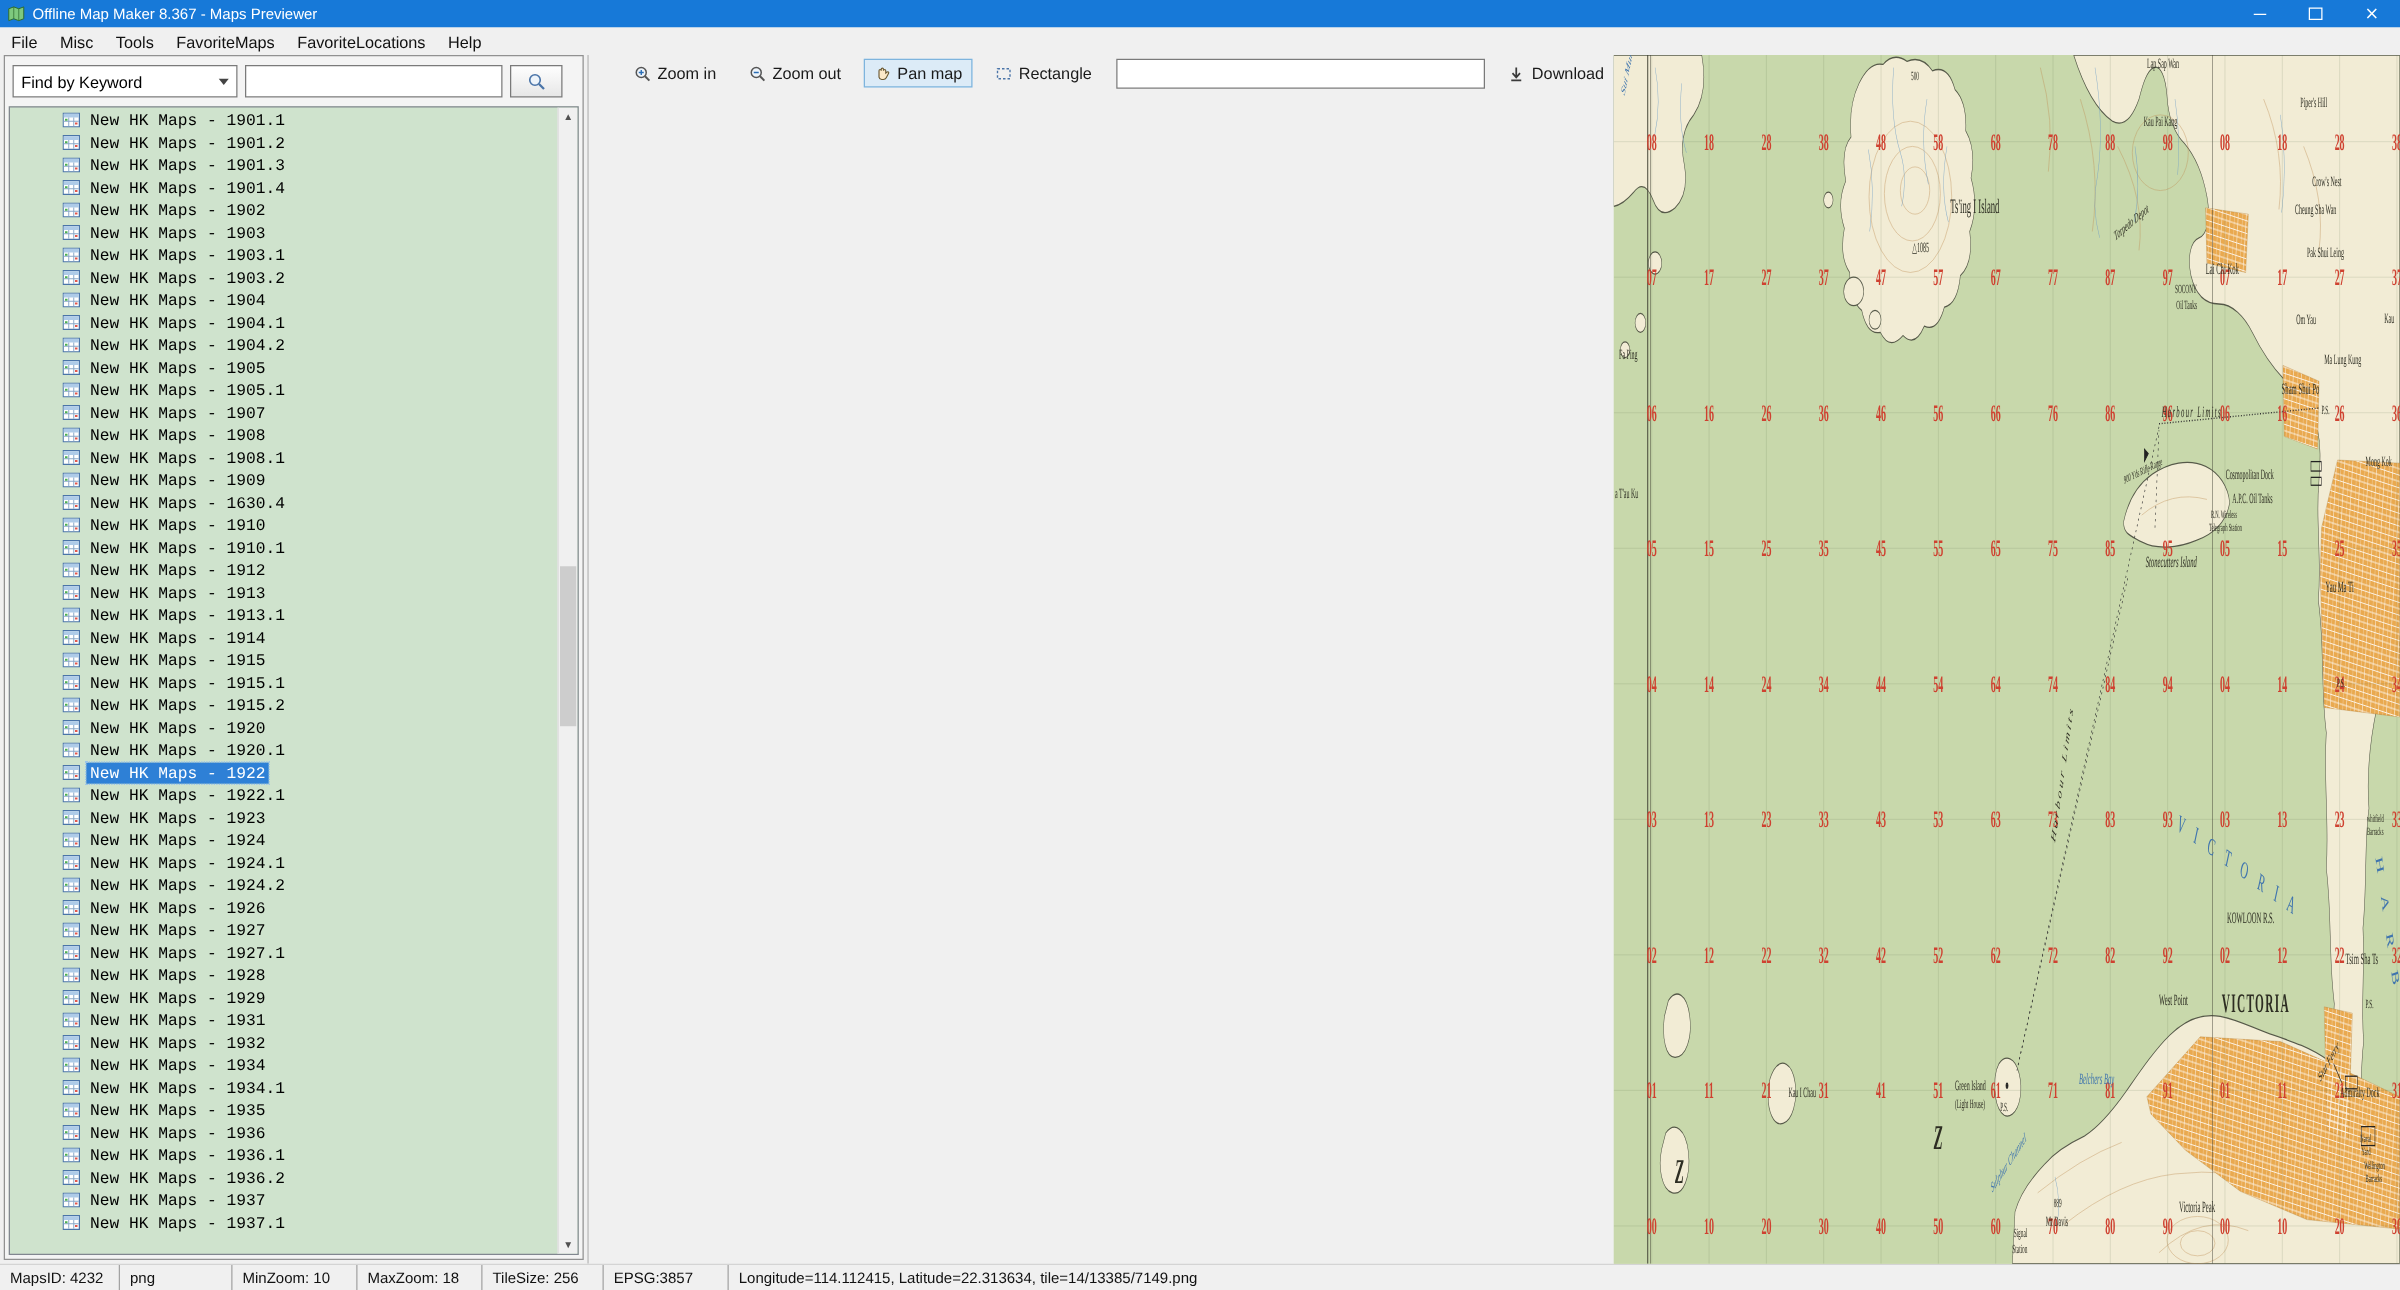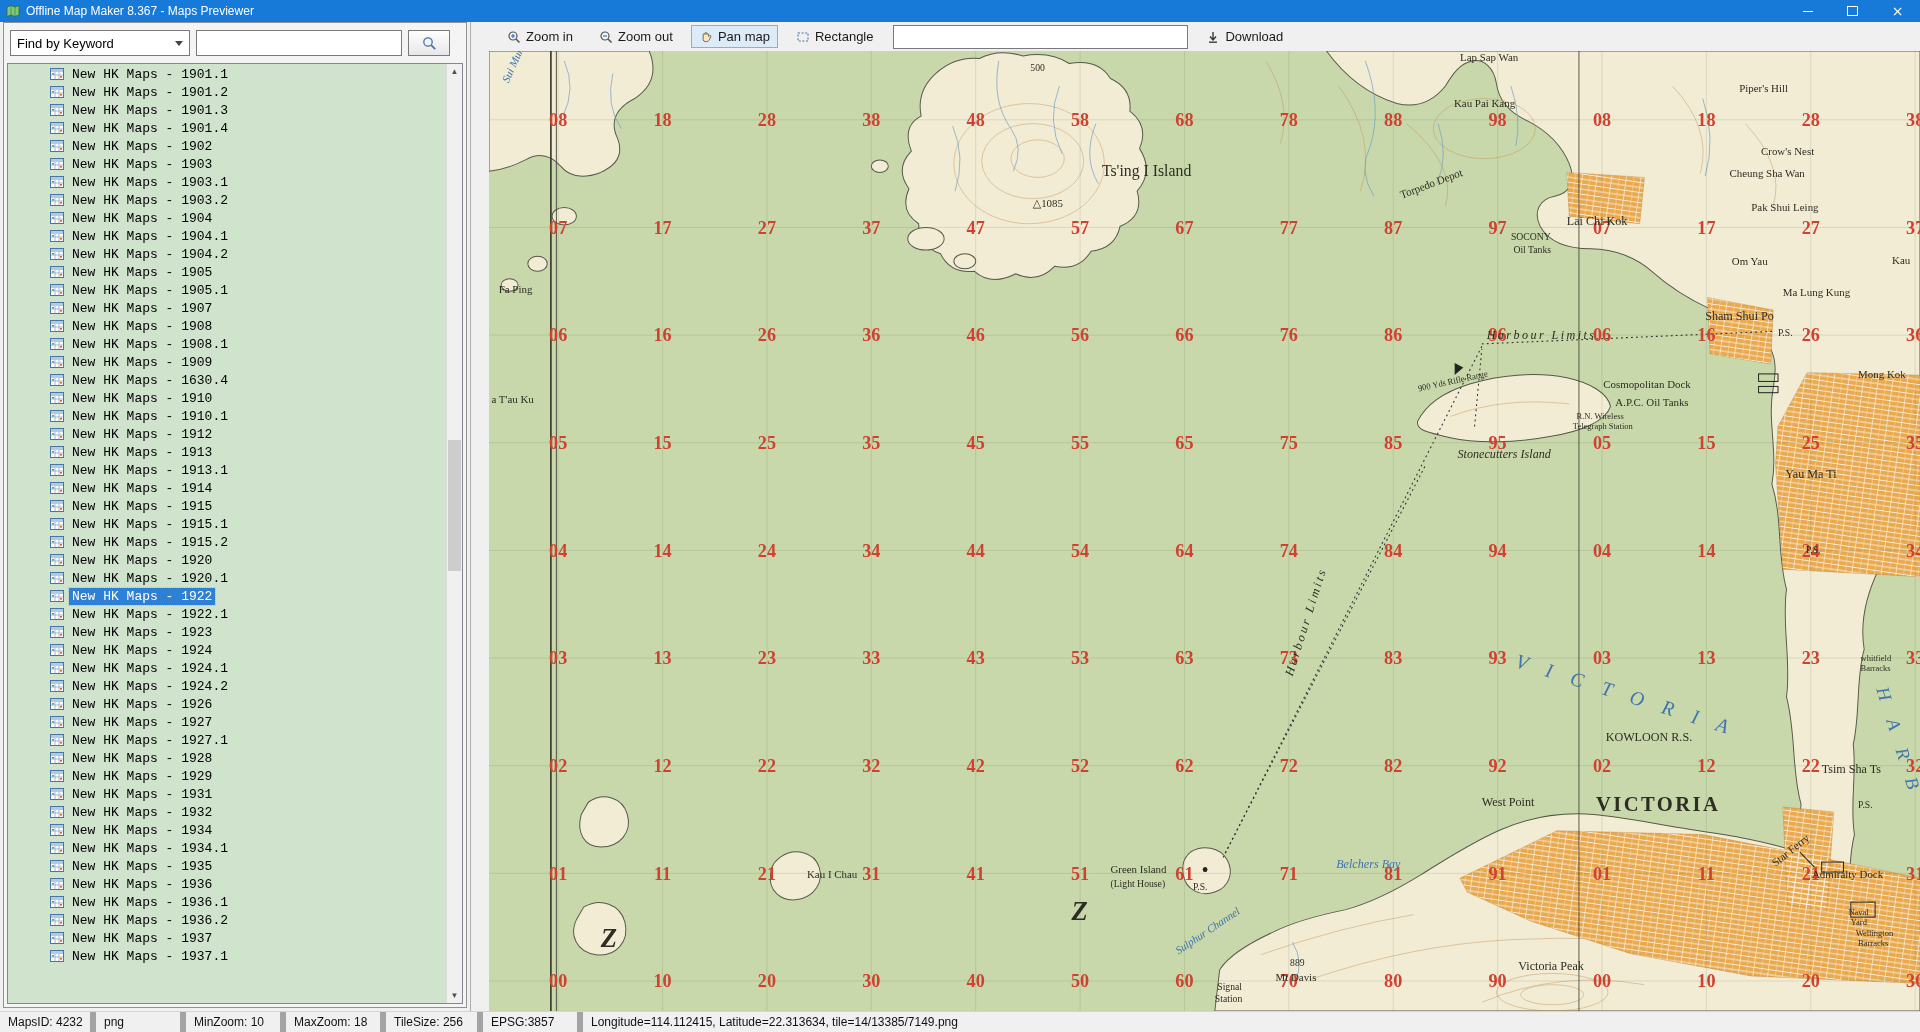--- a/index.html
+++ b/index.html
@@ -14,21 +14,21 @@
   .glyph-min{width:10px;border-top:1px solid #fff;display:block;}
   .glyph-max{width:9px;height:8px;border:1px solid #fff;display:block;}
   .glyph-close{color:#fff;font-size:14px;line-height:1;font-family:"DejaVu Sans",sans-serif;}
   
   .menubar{height:22px;display:flex;align-items:center;background:#f0f0f0;font-size:13px;flex:0 0 auto;}
   .menu-item{padding:2px 9px;color:#111;}
   
   .main{flex:1;display:flex;min-height:0;}
   .left-panel{width:470px;flex:0 0 auto;display:flex;flex-direction:column;border-right:1px solid #adadad;min-height:0;}
   .splitter{width:5px;flex:0 0 auto;background:#f0f0f0;}
-  .right-panel{flex:1;display:flex;flex-direction:column;min-width:0;min-height:0;padding-left:13px;}
+  .right-panel{flex:1;display:flex;flex-direction:row;min-width:0;min-height:0;padding-left:13px;}
   
   .tab-row{height:26px;display:flex;align-items:flex-end;padding:2px 0 0 3px;flex:0 0 auto;}
   .tab{font-size:13px;padding:3px 10px 4px;border:1px solid #919191;border-bottom:none;background:#e4e4e4;
     border-radius:2px 2px 0 0;margin-right:1px;position:relative;}
   .tab.active{background:#f8f8f8;z-index:2;top:1px;padding-bottom:5px;}
   .tab-page{flex:1;display:flex;flex-direction:column;border:1px solid #919191;margin:0 3px 3px 3px;
     background:#f4f4f4;min-height:0;position:relative;z-index:1;}
   
   .search-row{display:flex;align-items:center;gap:6px;padding:7px 6px;flex:0 0 auto;}
   .combo{width:180px;height:26px;background:#fff;border:1px solid #7a7a7a;display:flex;align-items:center;
@@ -55,21 +55,21 @@
   .tool-btn.active{background:#dcebf7;border-color:#7eb4dd;}
   .tool-input{width:295px;height:24px;border:1px solid #7a7a7a;box-sizing:border-box;font-size:13px;padding:0 4px;font-family:inherit;background:#fff;margin-left:2px;}
   
   .map-area{flex:1;min-height:0;position:relative;cursor:grab;background:#c8d8ab;}
   .map-area svg{width:100%;height:100%;display:block;}
   .gridnum{font-family:"Liberation Serif",serif;font-weight:bold;font-size:15px;fill:#cf4130;}
   .mk{font-family:"Liberation Serif",serif;fill:#2d2d22;}
   .mb{font-family:"Liberation Serif",serif;fill:#3f74ae;}
   
   .statusbar{height:20px;display:flex;align-items:center;font-size:12px;background:#f0f0f0;border-top:1px solid #d4d4d4;flex:0 0 auto;color:#111;}
-  .seg{height:100%;display:flex;align-items:center;padding:0 8px;border-right:6px solid #a3a3a3;box-sizing:border-box;flex:0 0 auto;white-space:nowrap;overflow:hidden;}
+  .seg{height:100%;display:flex;align-items:center;padding:0 8px;border-right:1px solid #a3a3a3;box-sizing:border-box;flex:0 0 auto;white-space:nowrap;overflow:hidden;}
   .seg1{width:96px}.seg2{width:90px}.seg3{width:100px}.seg4{width:100px}.seg5{width:97px}.seg6{width:100px}
   .seg7{flex:1;border-right:none;}
 </style>
 </head>
 <body>
 
 <div class="window">
 
   <div class="titlebar">
     <span style="display:flex">
@@ -85,20 +85,28 @@
         </div>
       <div class="tb-btn">
           <span class="glyph-max"></span>
         </div>
       <div class="tb-btn">
           <span class="glyph-close">×</span>
         </div>
     </div>
   </div>
 
+  <div class="menubar" id="menubar">
+      <span class="menu-item">File</span>
+      <span class="menu-item">Misc</span>
+      <span class="menu-item">Tools</span>
+      <span class="menu-item">FavoriteMaps</span>
+      <span class="menu-item">FavoriteLocations</span>
+      <span class="menu-item">Help</span>
+    </div>
 
   <div class="main">
 
     <div class="left-panel">
       <div class="tab-page">
         <div class="search-row">
           <div class="combo">
             <span class="combo-text">Find by Keyword</span>
             <span class="combo-arrow-box">
                 <span class="combo-arrow"></span>

